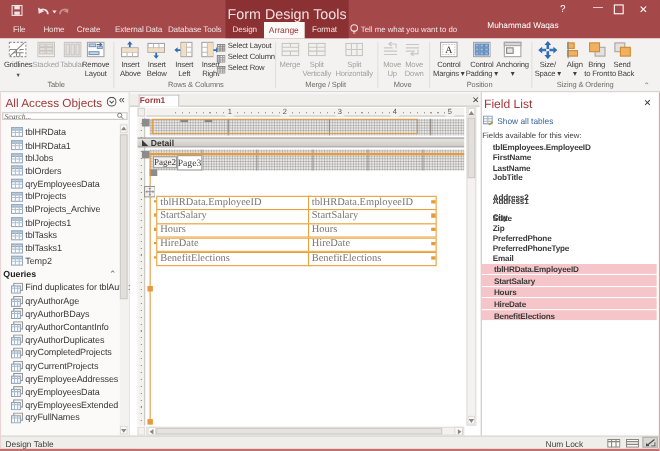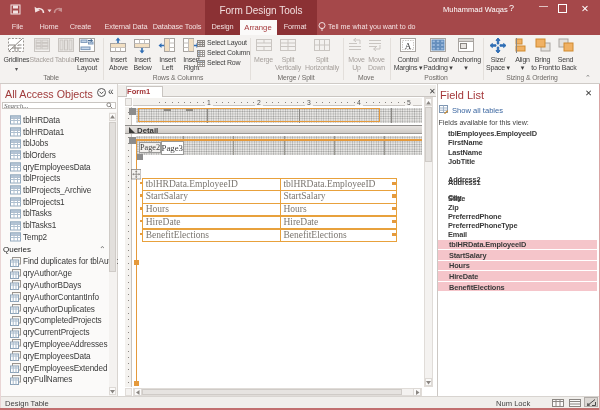--- a/index.html
+++ b/index.html
@@ -21,22 +21,22 @@
         <rect x="1" y="1" width="9" height="9"></rect>
       </g>
 <rect x="3" y="1.5" width="5" height="3" fill="#F2E2E2"></rect>
       <rect x="3" y="6.5" width="5" height="3" fill="#F2E2E2"></rect>
 <path d="M33.5 9 a4.3 4.3 0 0 0 -7.6 -2.9" fill="none" stroke="#F2E2E2" stroke-width="1.5"></path>
 <path d="M24.6 2.8 L25.2 8.4 L30 6.2 Z" fill="#F2E2E2"></path>
 <path d="M37.5 5.5 l4 0 l-2 2.8 Z" fill="#F2E2E2"></path>
 <path d="M44.5 9 a4.3 4.3 0 0 1 7.6 -2.9" fill="none" stroke="#C89090" stroke-width="1.5"></path>
 <path d="M53.4 2.8 L52.8 8.4 L48 6.2 Z" fill="#C89090"></path>
 </svg>
-    <div class="ab" style="left:205px;top:5px;width:112px;text-align:center;font-size:10px;color:#F2DFDF">Form Design Tools</div>
-    <div class="ab" style="left:443px;top:5px;font-size:7.5px;color:#FFF">Muhammad Waqas</div>
+    <div class="ab" style="left:205px;top:5px;width:112px;text-align:center;font-size:13px;color:#F2DFDF">Form Design Tools</div>
+    <div class="ab" style="left:443px;top:18px;font-size:7.5px;color:#FFF">Muhammad Waqas</div>
     <div class="ab" style="left:509px;top:3px;font-size:9px;color:#FFF">?</div>
     <div class="ab" style="left:539px;top:1px;font-size:9px;color:#FFF">—</div>
     <div class="ab" style="left:558px;top:3.5px;width:7px;height:7px;border:1px solid #FFF"></div>
     <div class="ab" style="left:581px;top:3px;font-size:9.5px;color:#FFF">✕</div>
     <div class="tabtxt" style="left:-22.5px;width:80px">File</div>
     <div class="tabtxt" style="left:9px;width:80px">Home</div>
     <div class="tabtxt" style="left:40.5px;width:80px">Create</div>
     <div class="tabtxt" style="left:86px;width:80px">External Data</div>
     <div class="tabtxt" style="left:137px;width:80px">Database Tools</div>
     <div class="tabtxt" style="left:182.5px;width:80px">Design</div>
@@ -297,21 +297,21 @@
       <rect x="0.5" y="1" width="10" height="2.2" fill="#C5D3E2" stroke="#93A9BE"></rect>
       <path d="M0.5 5.5 h10 M4 1 v8 M7.5 1 v8" stroke="#AFC0D0"></path>
     </svg>
     <div class="navitem" style="top:221.1px">tblTasks1</div>
     <svg class="ab" style="left:10px;top:232.2px" width="11" height="10" viewBox="0 0 11 10">
       <rect x="0.5" y="1" width="10" height="8" fill="#FFF" stroke="#93A9BE"></rect>
       <rect x="0.5" y="1" width="10" height="2.2" fill="#C5D3E2" stroke="#93A9BE"></rect>
       <path d="M0.5 5.5 h10 M4 1 v8 M7.5 1 v8" stroke="#AFC0D0"></path>
     </svg>
     <div class="navitem" style="top:232.8px">Temp2</div>
-    <div class="ab" style="left:3px;top:245px;font-size:8px;font-weight:normal;color:#222">Queries</div>
+    <div class="ab" style="left:3px;top:245px;font-size:8px;font-weight:bold;color:#222">Queries</div>
     <div class="ab" style="left:99px;top:245px;font-size:8px;color:#666">⌃</div>
     <svg class="ab" style="left:10px;top:256.8px" width="11" height="10" viewBox="0 0 11 10">
       <rect x="2.5" y="0.5" width="8" height="6.5" fill="#F6F4F0" stroke="#9A948E"></rect>
       <rect x="0.5" y="3" width="8" height="6.5" fill="#FFF" stroke="#8BA2B8"></rect>
       <path d="M0.5 5 h8 M3.2 3 v6.5 M6 3 v6.5" stroke="#A8BACB"></path>
     </svg>
     <div class="navitem" style="top:257.4px">Find duplicates for tblAuthors</div>
     <svg class="ab" style="left:10px;top:268.6px" width="11" height="10" viewBox="0 0 11 10">
       <rect x="2.5" y="0.5" width="8" height="6.5" fill="#F6F4F0" stroke="#9A948E"></rect>
       <rect x="0.5" y="3" width="8" height="6.5" fill="#FFF" stroke="#8BA2B8"></rect>

